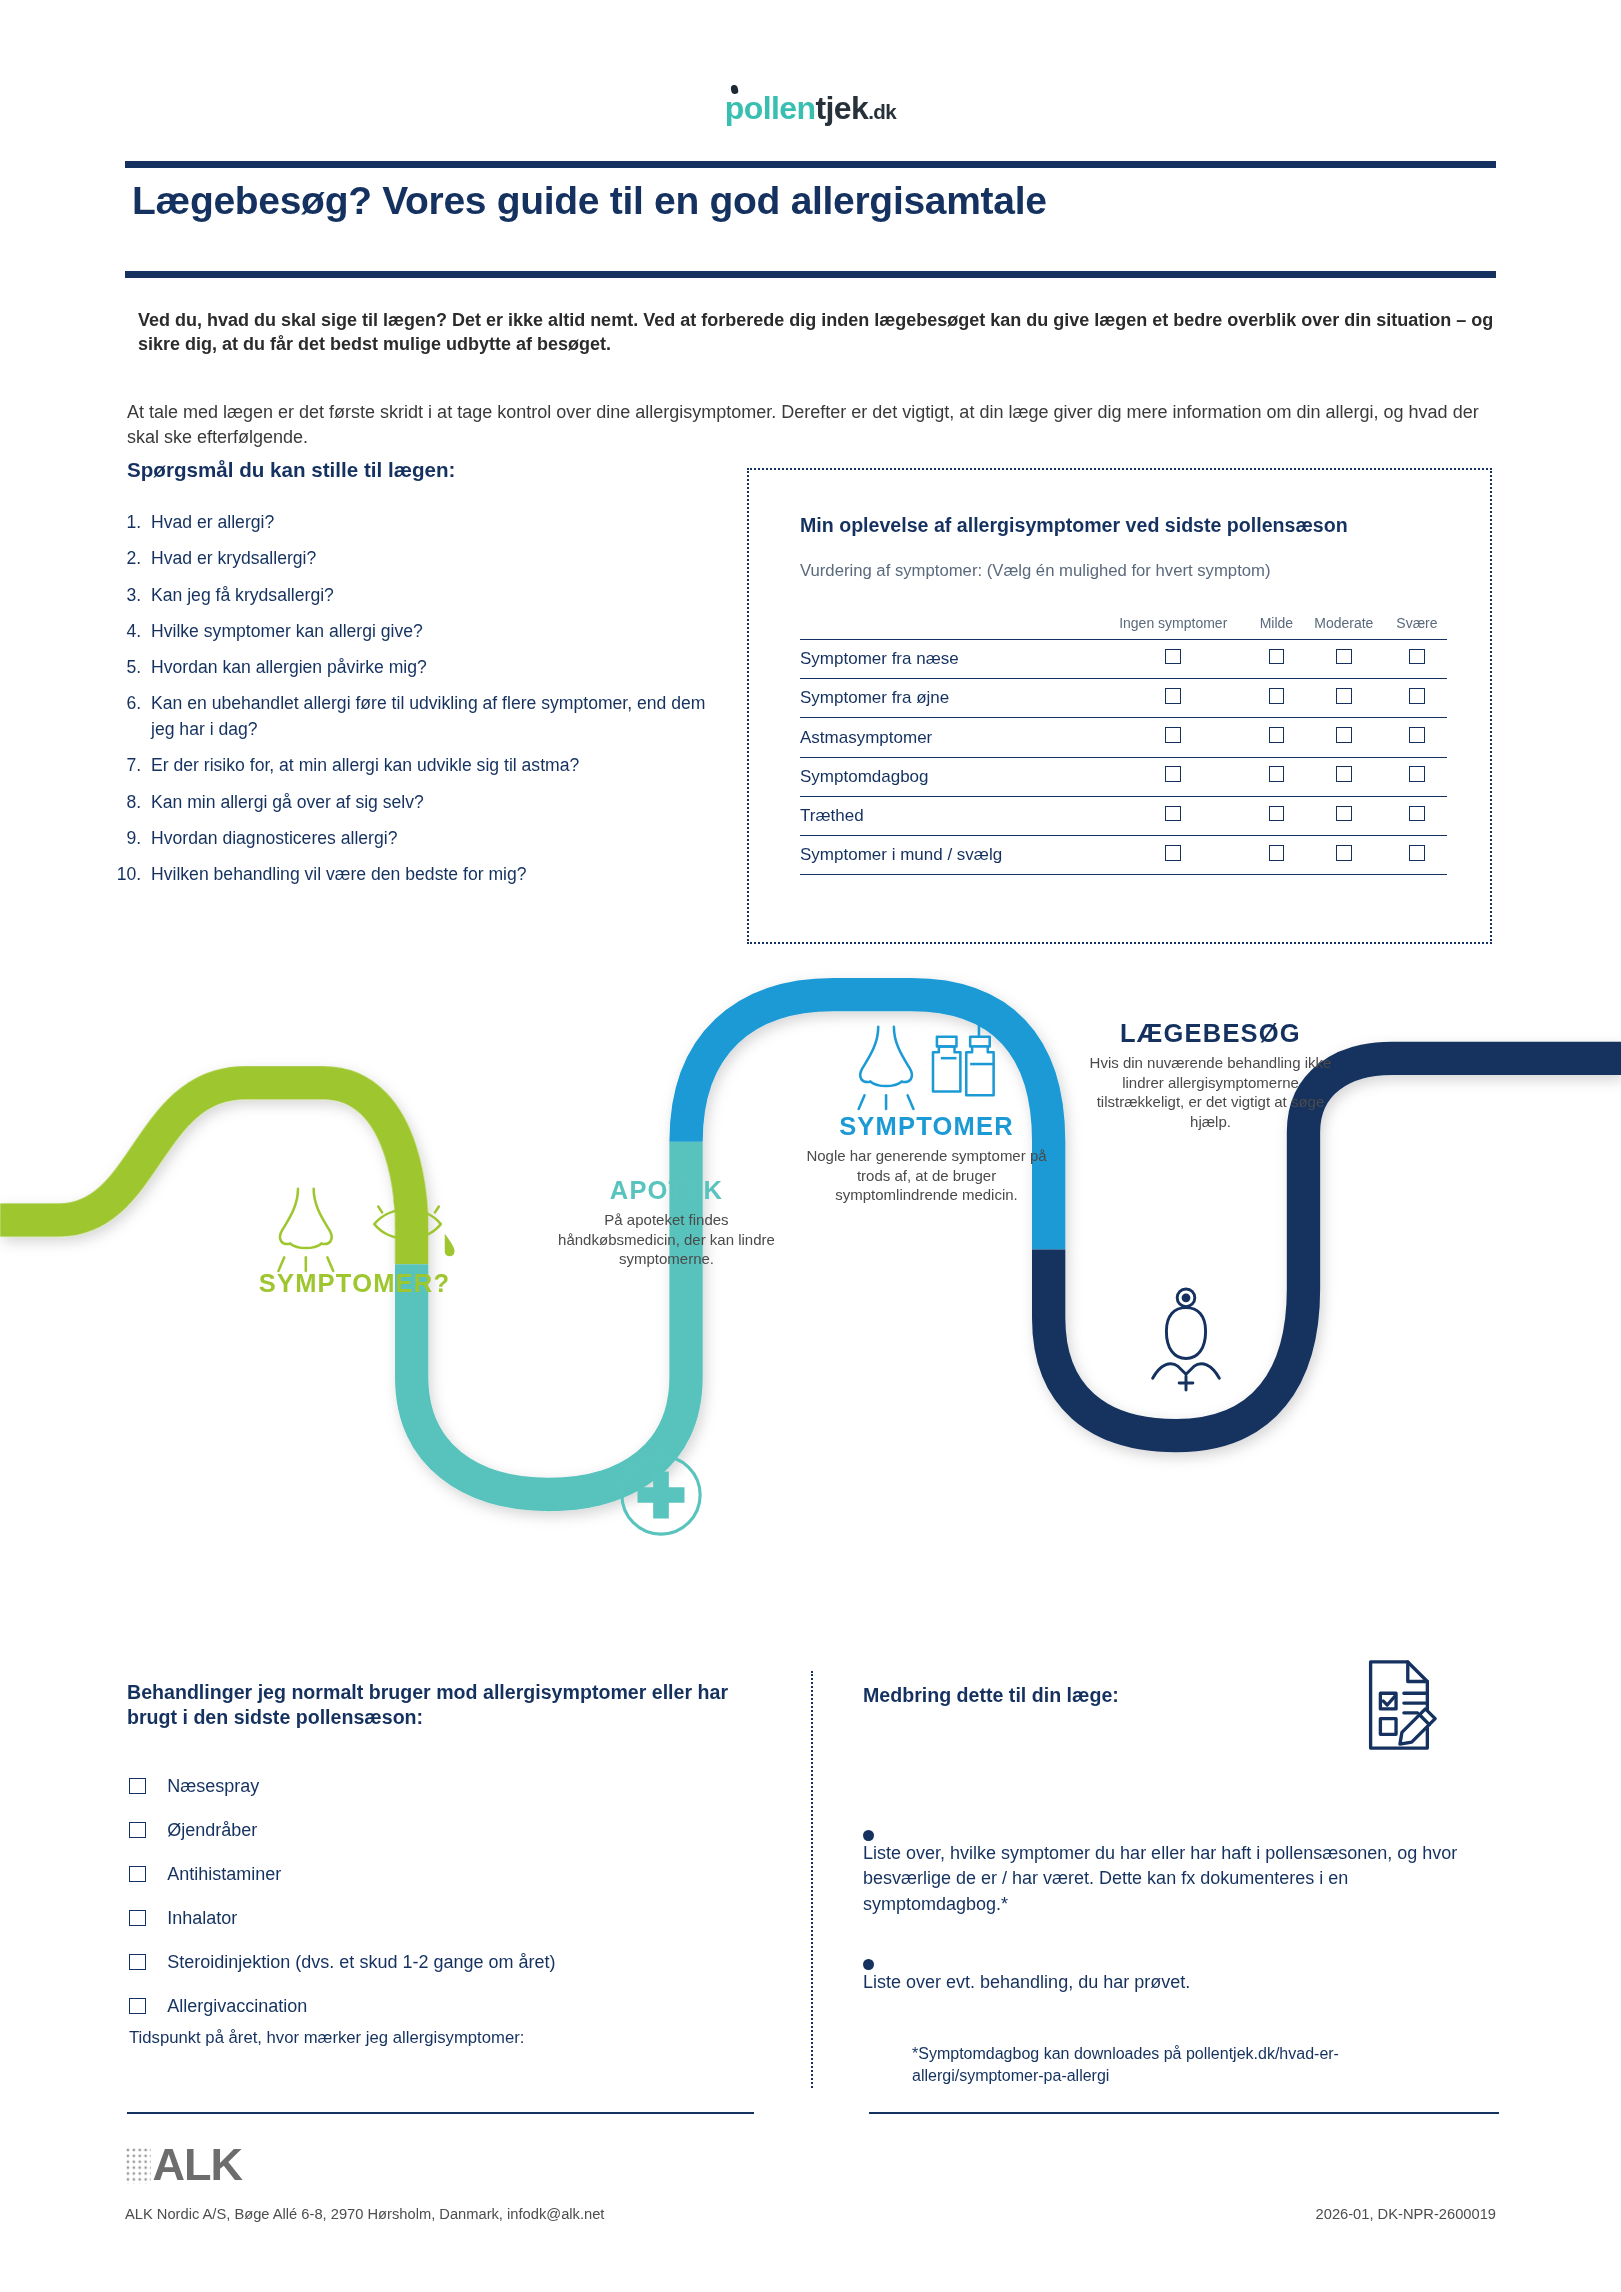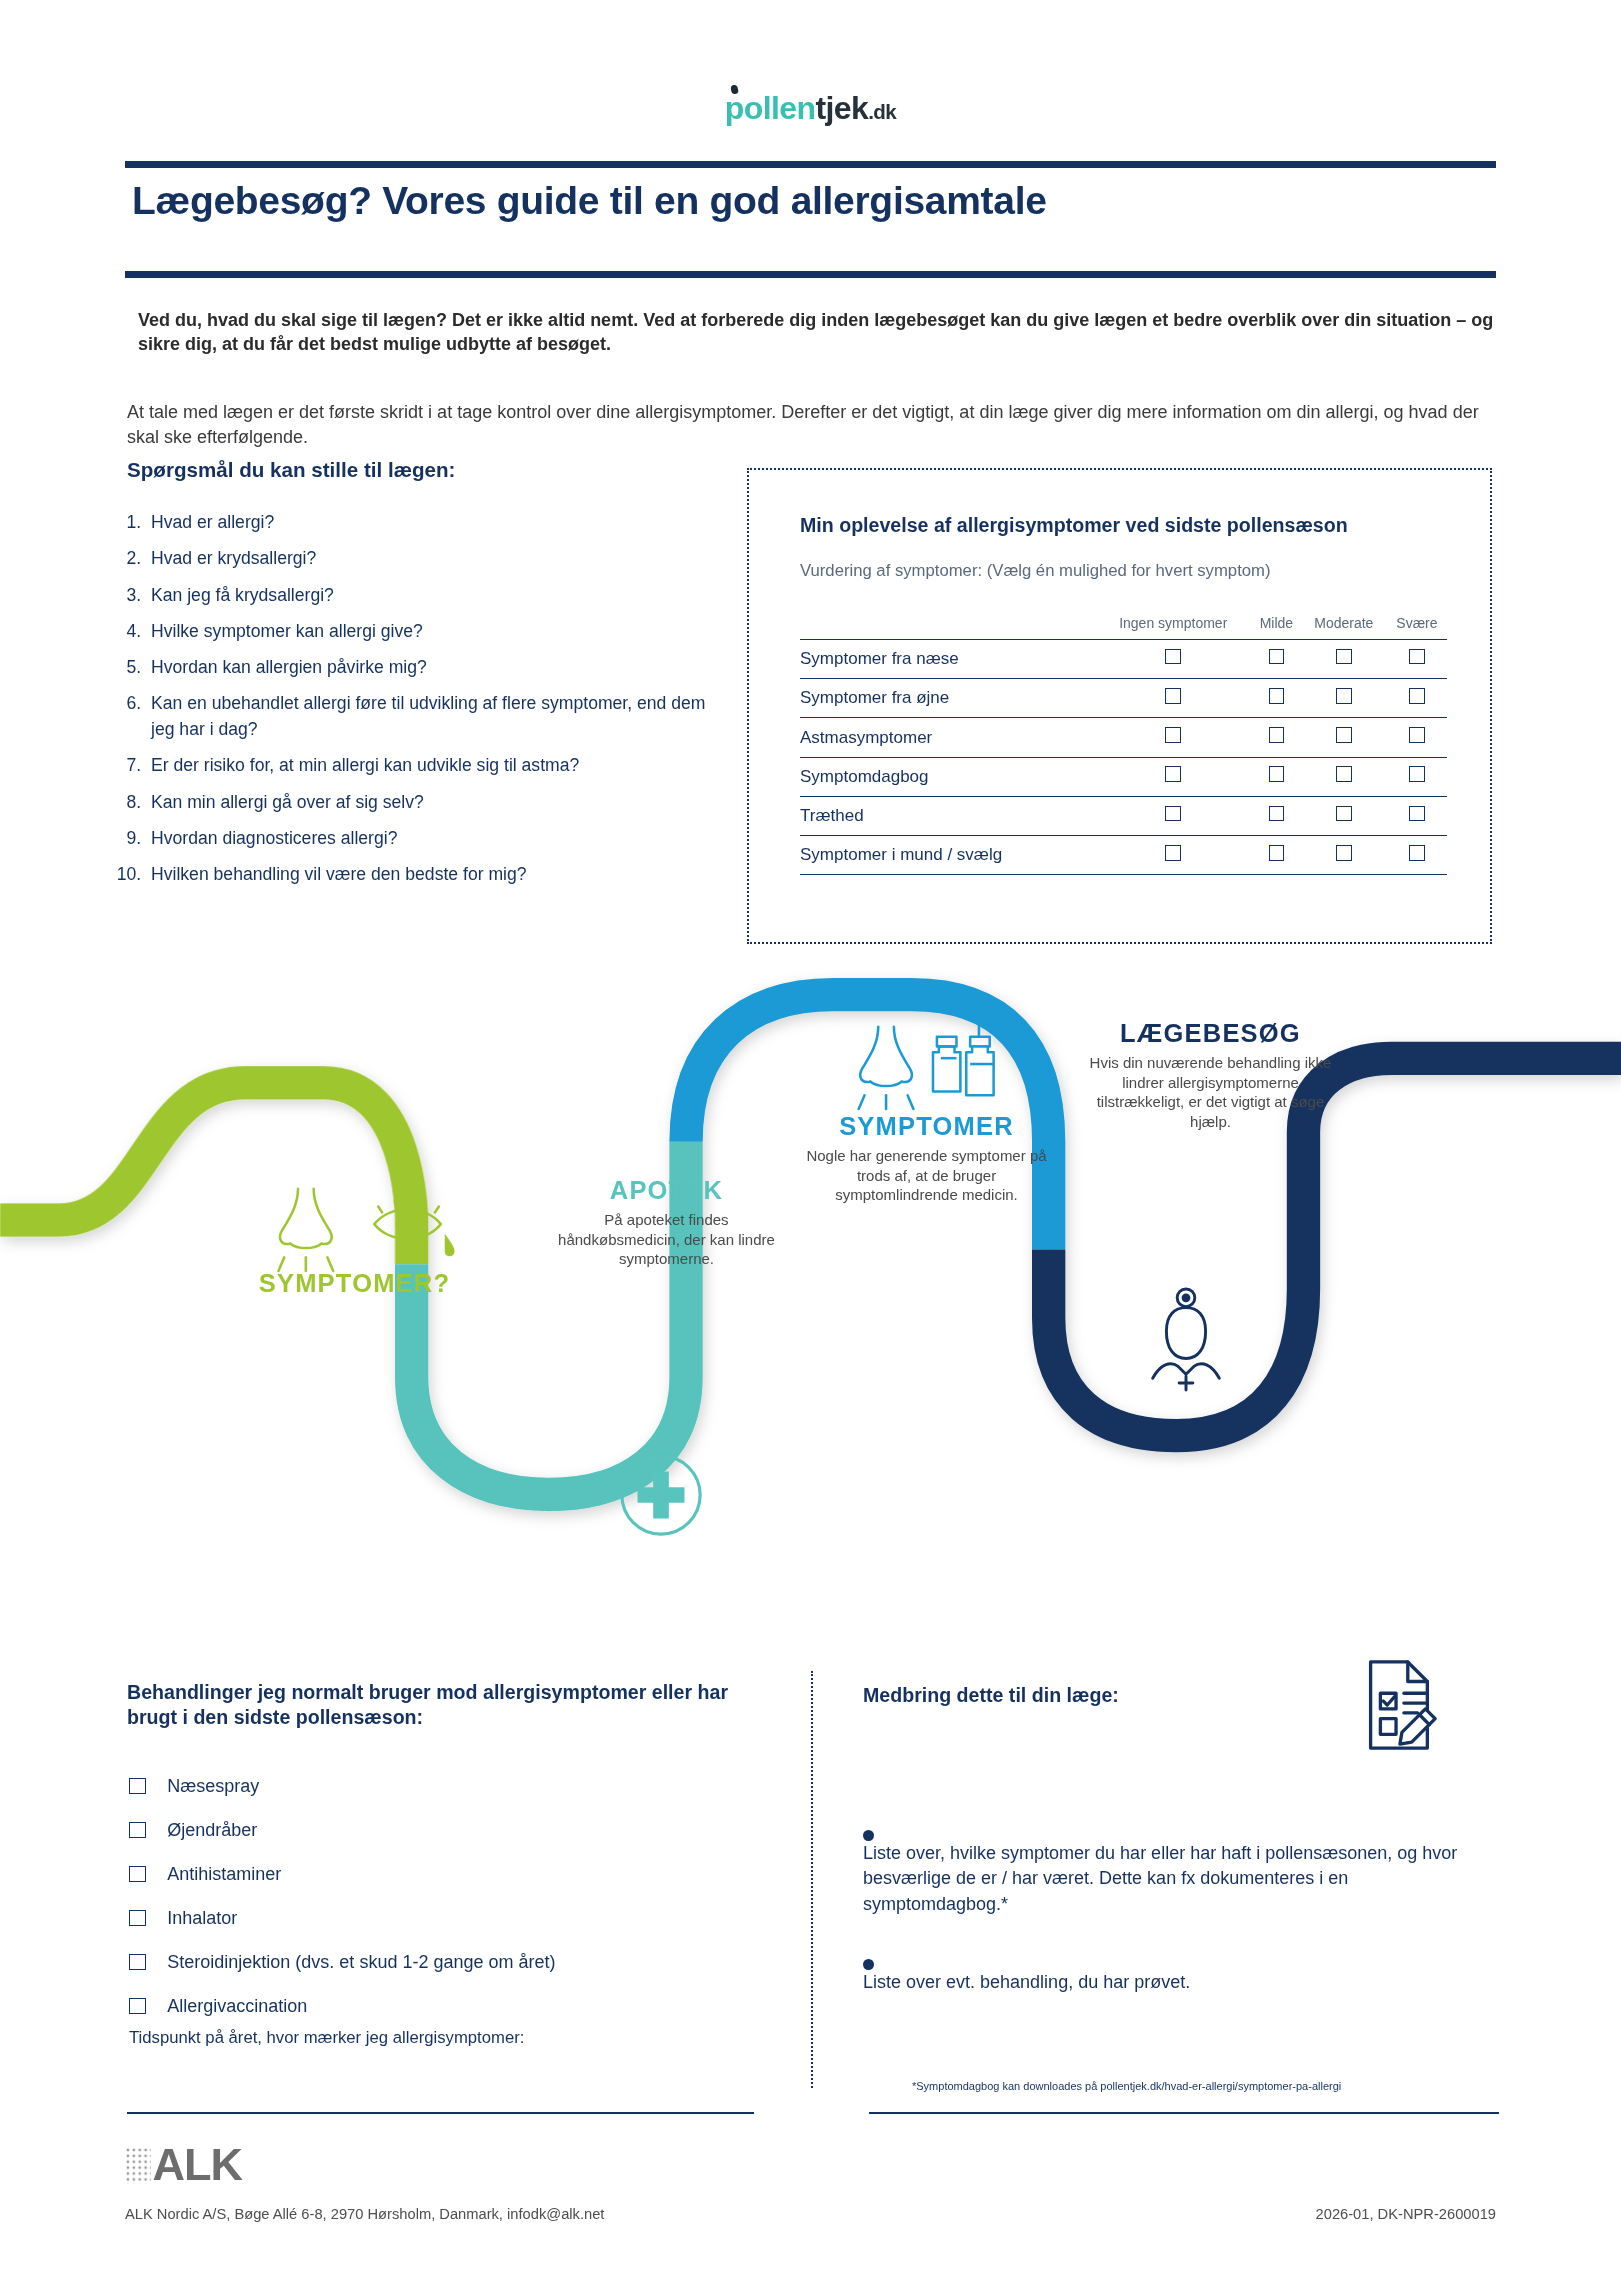--- a/index.html
+++ b/index.html
@@ -281,24 +281,23 @@
     width: 10.8px; height: 10.8px;
     border-radius: 50%;
     background: #14315f;
     margin: 8.8px 21.6px 0 0;
     flex: none;
   }
   .footnote {
     position: absolute;
     top: 2043px; left: 912px;
     width: 549px;
-    font-size: 11px;
+    font-size: 16px;
     line-height: 1.35;
     color: #14315f;
-    margin-top: 36px;
   }
   .right-foot-rule {
     position: absolute;
     top: 2112px; left: 869px;
     width: 630px; height: 2px;
     background: #14315f;
   }
 
   
   .alk-logo {

